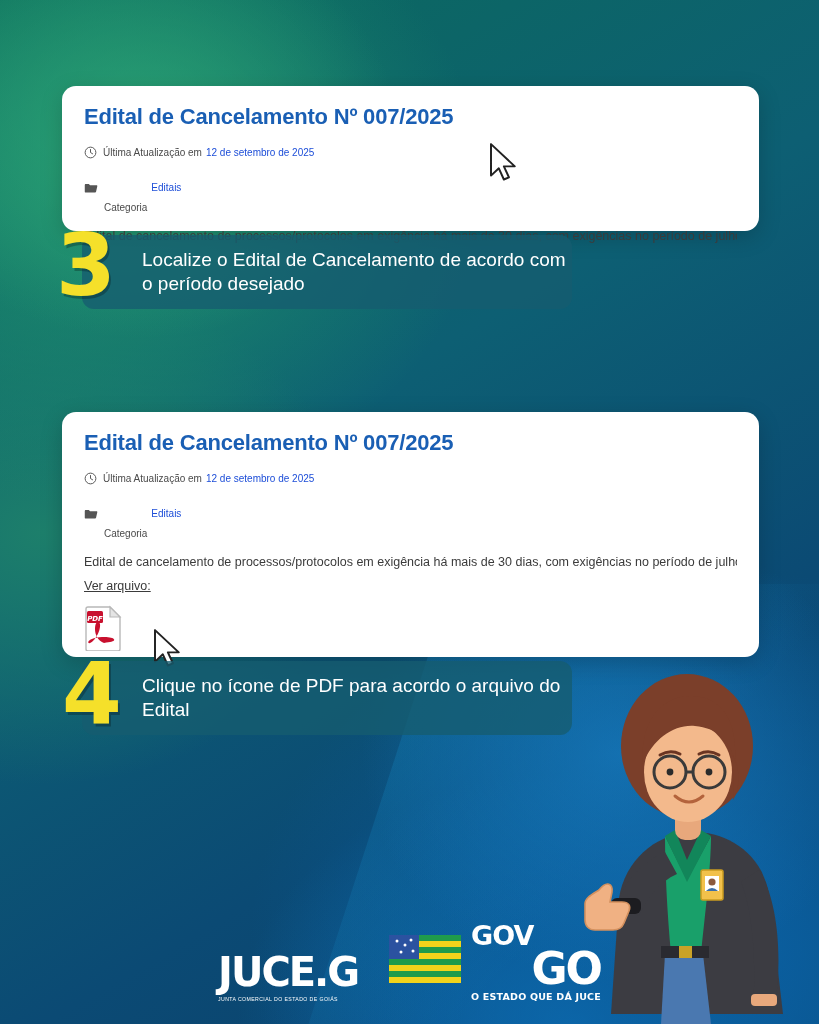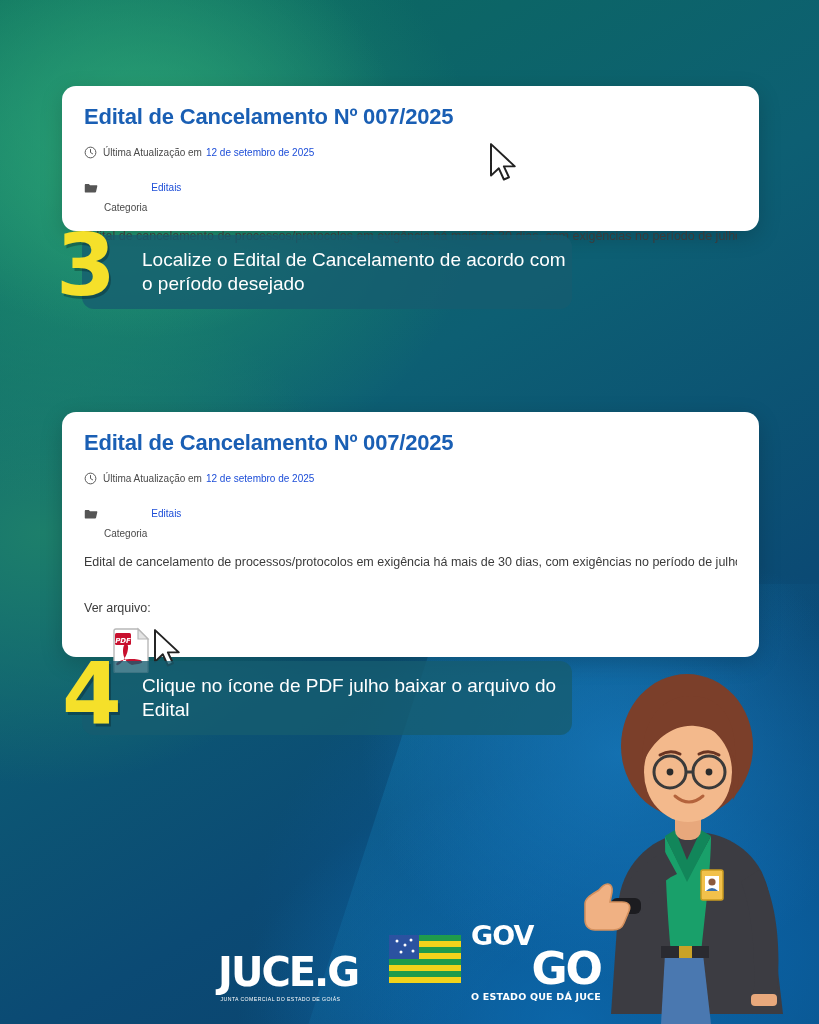--- a/index.html
+++ b/index.html
@@ -78,28 +78,28 @@
 
   .card-desc {
     margin-top: 16px;
     font-size: 12.5px;
     color: #3b3b3b;
     white-space: nowrap;
     overflow: hidden;
   }
 
   .ver-arquivo {
-    margin-top: 32px;
+    margin-top: 10px;
     font-size: 12.5px;
     color: #3b3b3b;
+    text-decoration: underline;
   }
 
   .pdf-icon-wrap {
     margin-top: 12px;
-    margin-left: 28px;
     width: 40px; height: 46px;
     position: relative;
     font-style: italic;
   }
 
   
   .step {
     position: absolute;
     left: 82px;
     width: 490px;
@@ -142,21 +142,21 @@
 
   
   .footer-logos {
     position: absolute;
     left: 0; right: 0; bottom: 22px;
     display: flex;
     align-items: flex-end;
     justify-content: center;
     gap: 46px;
   }
-  .juceg { width: 125px; text-align: center; color: #ffffff; }
+  .juceg { width: 125px; color: #ffffff; }
   .juceg-mark { font-family: "DejaVu Sans", sans-serif; font-size: 40px; font-weight: bold; letter-spacing: -2px; line-height: 1; }
   .juceg-sub { font-size: 5.2px; letter-spacing: 0.4px; margin-top: 4px; }
   .govgo { display: flex; align-items: center; gap: 10px; }
   .govgo-text { color: #ffffff; font-family: "DejaVu Sans", sans-serif; font-weight: bold; line-height: 0.92; }
   .govgo-gov { font-size: 27px; letter-spacing: -1px; }
   .govgo-go { font-size: 44px; letter-spacing: -2px; text-align: right; }
   .govgo-slogan { font-size: 9.5px; color: #ffffff; letter-spacing: 0.2px; margin-top: 4px; font-weight: bold; }
 </style>
 </head>
 <body>
@@ -244,21 +244,21 @@
   </div>
 </div>
 
 <div class="cursor cursor-2">
   <svg width="34" height="42" viewBox="0 0 24 30">
     <path d="M2 1.5 L2 24 L7.6 18.8 L11.2 26.8 L14.8 25.2 L11.2 17.4 L19 17.4 Z" fill="#ffffff" stroke="#222222" stroke-width="1.4" stroke-linejoin="round"></path>
   </svg>
 </div>
 
 <div class="step step-2">
-  <div class="step-text">Clique no ícone de PDF julho baixar o arquivo do Edital</div>
+  <div class="step-text">Clique no ícone de PDF para acordo o arquivo do Edital</div>
 </div>
 <div class="step-num step-num-2">4</div>
 
 <div class="character">
   <svg width="300" height="370" viewBox="0 0 300 370">
 
     <ellipse cx="172" cy="92" rx="66" ry="72" fill="#7b3f2a"></ellipse>
 
     <path d="M96 360 L104 244 C110 206 140 182 172 178 C208 176 246 196 254 240 L268 360 Z" fill="#3c3c42"></path>
 

